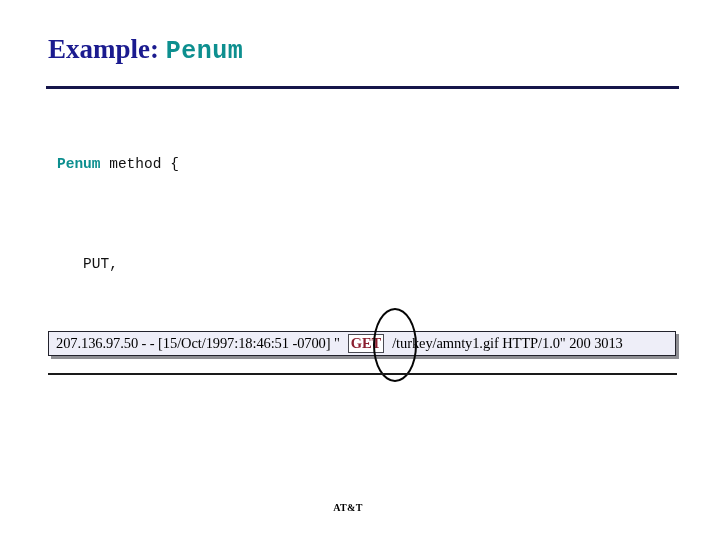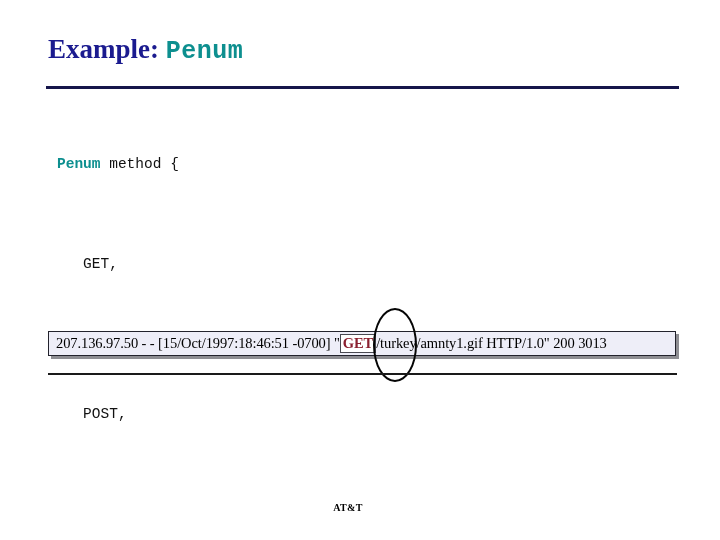--- a/index.html
+++ b/index.html
@@ -89,21 +89,21 @@
     letter-spacing: -0.1px;
   }
   #logbox .seg { display: inline-block; }
   #logbox .getbox {
     display: inline-block;
     background: #ffffff;
     border: 1px solid #4a4a52;
     color: #8b1f2f;
     font-weight: bold;
     padding: 0 2px;
-    margin: 0 0px;
+    margin: 0 8px;
     line-height: 17px;
   }
 
   
   #ellipse {
     position: absolute;
     left: 373px;
     top: 308px;
     width: 40px;
     height: 70px;
@@ -155,21 +155,20 @@
 
   <div id="title">
     <span class="t-main">Example: </span><span class="t-code">Penum</span>
   </div>
 
   <div id="title-rule"></div>
 
   <div id="code">
     <div class="row"><span class="kw">Penum</span><span> method {</span></div>
 
-    <div class="row">   <span>GET,</span></div>
     <div class="row">   <span>PUT,</span></div>
     <div class="row">   <span>POST,</span></div>
     
     
     
 
     
   </div>
 
   <div id="logbox">

